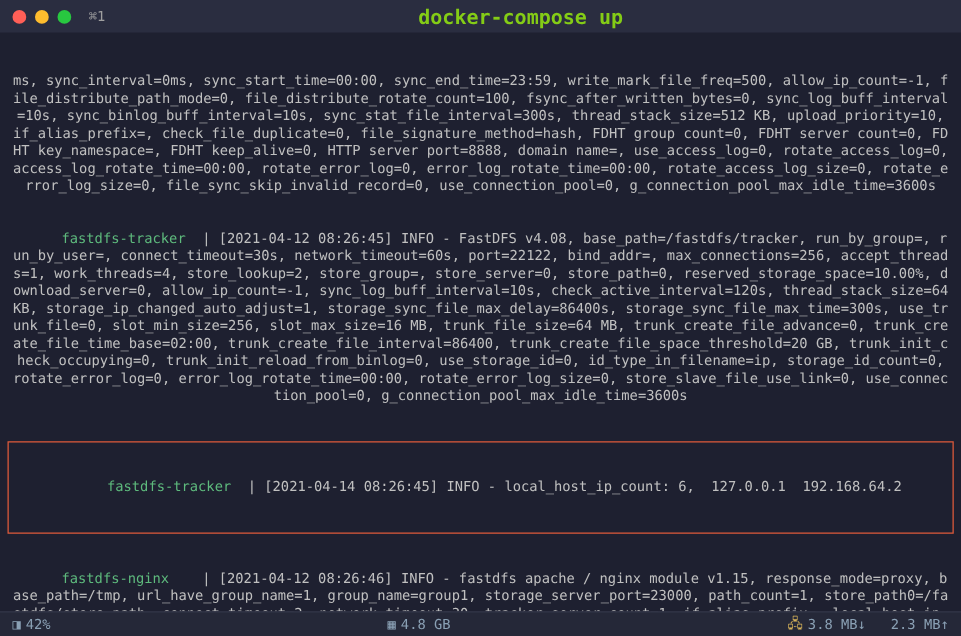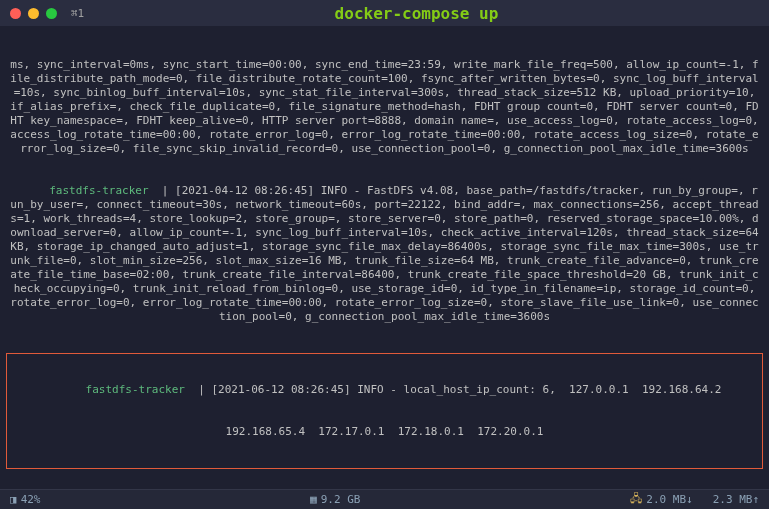--- a/index.html
+++ b/index.html
@@ -80,40 +80,39 @@
     <div class="dot dot-green"></div>
   </div>
   <span class="tab-label">⌘1</span>
   <span class="title-center">docker-compose up</span>
 </div>
 
 <div class="terminal">
   <span class="blk">ms, sync_interval=0ms, sync_start_time=00:00, sync_end_time=23:59, write_mark_file_freq=500, allow_ip_count=-1, file_distribute_path_mode=0, file_distribute_rotate_count=100, fsync_after_written_bytes=0, sync_log_buff_interval=10s, sync_binlog_buff_interval=10s, sync_stat_file_interval=300s, thread_stack_size=512 KB, upload_priority=10, if_alias_prefix=, check_file_duplicate=0, file_signature_method=hash, FDHT group count=0, FDHT server count=0, FDHT key_namespace=, FDHT keep_alive=0, HTTP server port=8888, domain name=, use_access_log=0, rotate_access_log=0, access_log_rotate_time=00:00, rotate_error_log=0, error_log_rotate_time=00:00, rotate_access_log_size=0, rotate_error_log_size=0, file_sync_skip_invalid_record=0, use_connection_pool=0, g_connection_pool_max_idle_time=3600s</span>
   <span class="blk"><span class="tag-green">fastdfs-tracker  </span><span>| [2021-04-12 08:26:45] INFO - FastDFS v4.08, base_path=/fastdfs/tracker, run_by_group=, run_by_user=, connect_timeout=30s, network_timeout=60s, port=22122, bind_addr=, max_connections=256, accept_threads=1, work_threads=4, store_lookup=2, store_group=, store_server=0, store_path=0, reserved_storage_space=10.00%, download_server=0, allow_ip_count=-1, sync_log_buff_interval=10s, check_active_interval=120s, thread_stack_size=64 KB, storage_ip_changed_auto_adjust=1, storage_sync_file_max_delay=86400s, storage_sync_file_max_time=300s, use_trunk_file=0, slot_min_size=256, slot_max_size=16 MB, trunk_file_size=64 MB, trunk_create_file_advance=0, trunk_create_file_time_base=02:00, trunk_create_file_interval=86400, trunk_create_file_space_threshold=20 GB, trunk_init_check_occupying=0, trunk_init_reload_from_binlog=0, use_storage_id=0, id_type_in_filename=ip, storage_id_count=0, rotate_error_log=0, error_log_rotate_time=00:00, rotate_error_log_size=0, store_slave_file_use_link=0, use_connection_pool=0, g_connection_pool_max_idle_time=3600s</span></span>
   <span class="highlight-box">
-    <span class="blk"><span class="tag-green">fastdfs-tracker  </span><span>| [2021-06-12 08:26:45] INFO - local_host_ip_count: 6,  127.0.0.1  192.168.64.2</span></span>
-    <span class="blk">192.168.65.4  172.17.0.1  172.18.0.1  172.20.0.1</span>
+    <span class="blk"><span class="tag-green">fastdfs-tracker  </span><span>| [2021-04-14 08:26:45] INFO - local_host_ip_count: 6,  127.0.0.1  192.168.64.2</span></span>
   </span>
   <span class="blk"><span class="tag-green">fastdfs-nginx    </span><span>| [2021-04-12 08:26:46] INFO - fastdfs apache / nginx module v1.15, response_mode=proxy, base_path=/tmp, url_have_group_name=1, group_name=group1, storage_server_port=23000, path_count=1, store_path0=/fastdfs/store_path, connect_timeout=2, network_timeout=30, tracker_server_count=1, if_alias_prefix=, local_host_ip_count=6, anti_steal_token=0, token_ttl=0s, anti_steal_secret_key length=0, token_check_fail content_type=, token_check_fail buff length=0, load_fdfs_parameters_from_tracker=1, storage_sync_file_max_delay=86400s, use_storage_id=0, storage server id count=0, flv_support=1, flv_extension=flv</span></span>
   
 </div>
 
 <div class="statusbar">
   <div class="status-left status-item">
     <span class="ic">◨</span>
     <span>42%</span>
   </div>
   <div class="status-center">
     <div class="status-item">
       <span class="ic">▦</span>
-      <span>9.2 GB</span>
+      <span>4.8 GB</span>
     </div>
   </div>
   <div class="status-right">
     <div class="status-item">
       <span class="ic yellow">🖧</span>
-      <span>2.0 MB↓</span>
+      <span>3.8 MB↓</span>
     </div>
     <div class="status-item">
       <span>2.3 MB↑</span>
     </div>
   </div>
 </div>
 
 </body></html>

